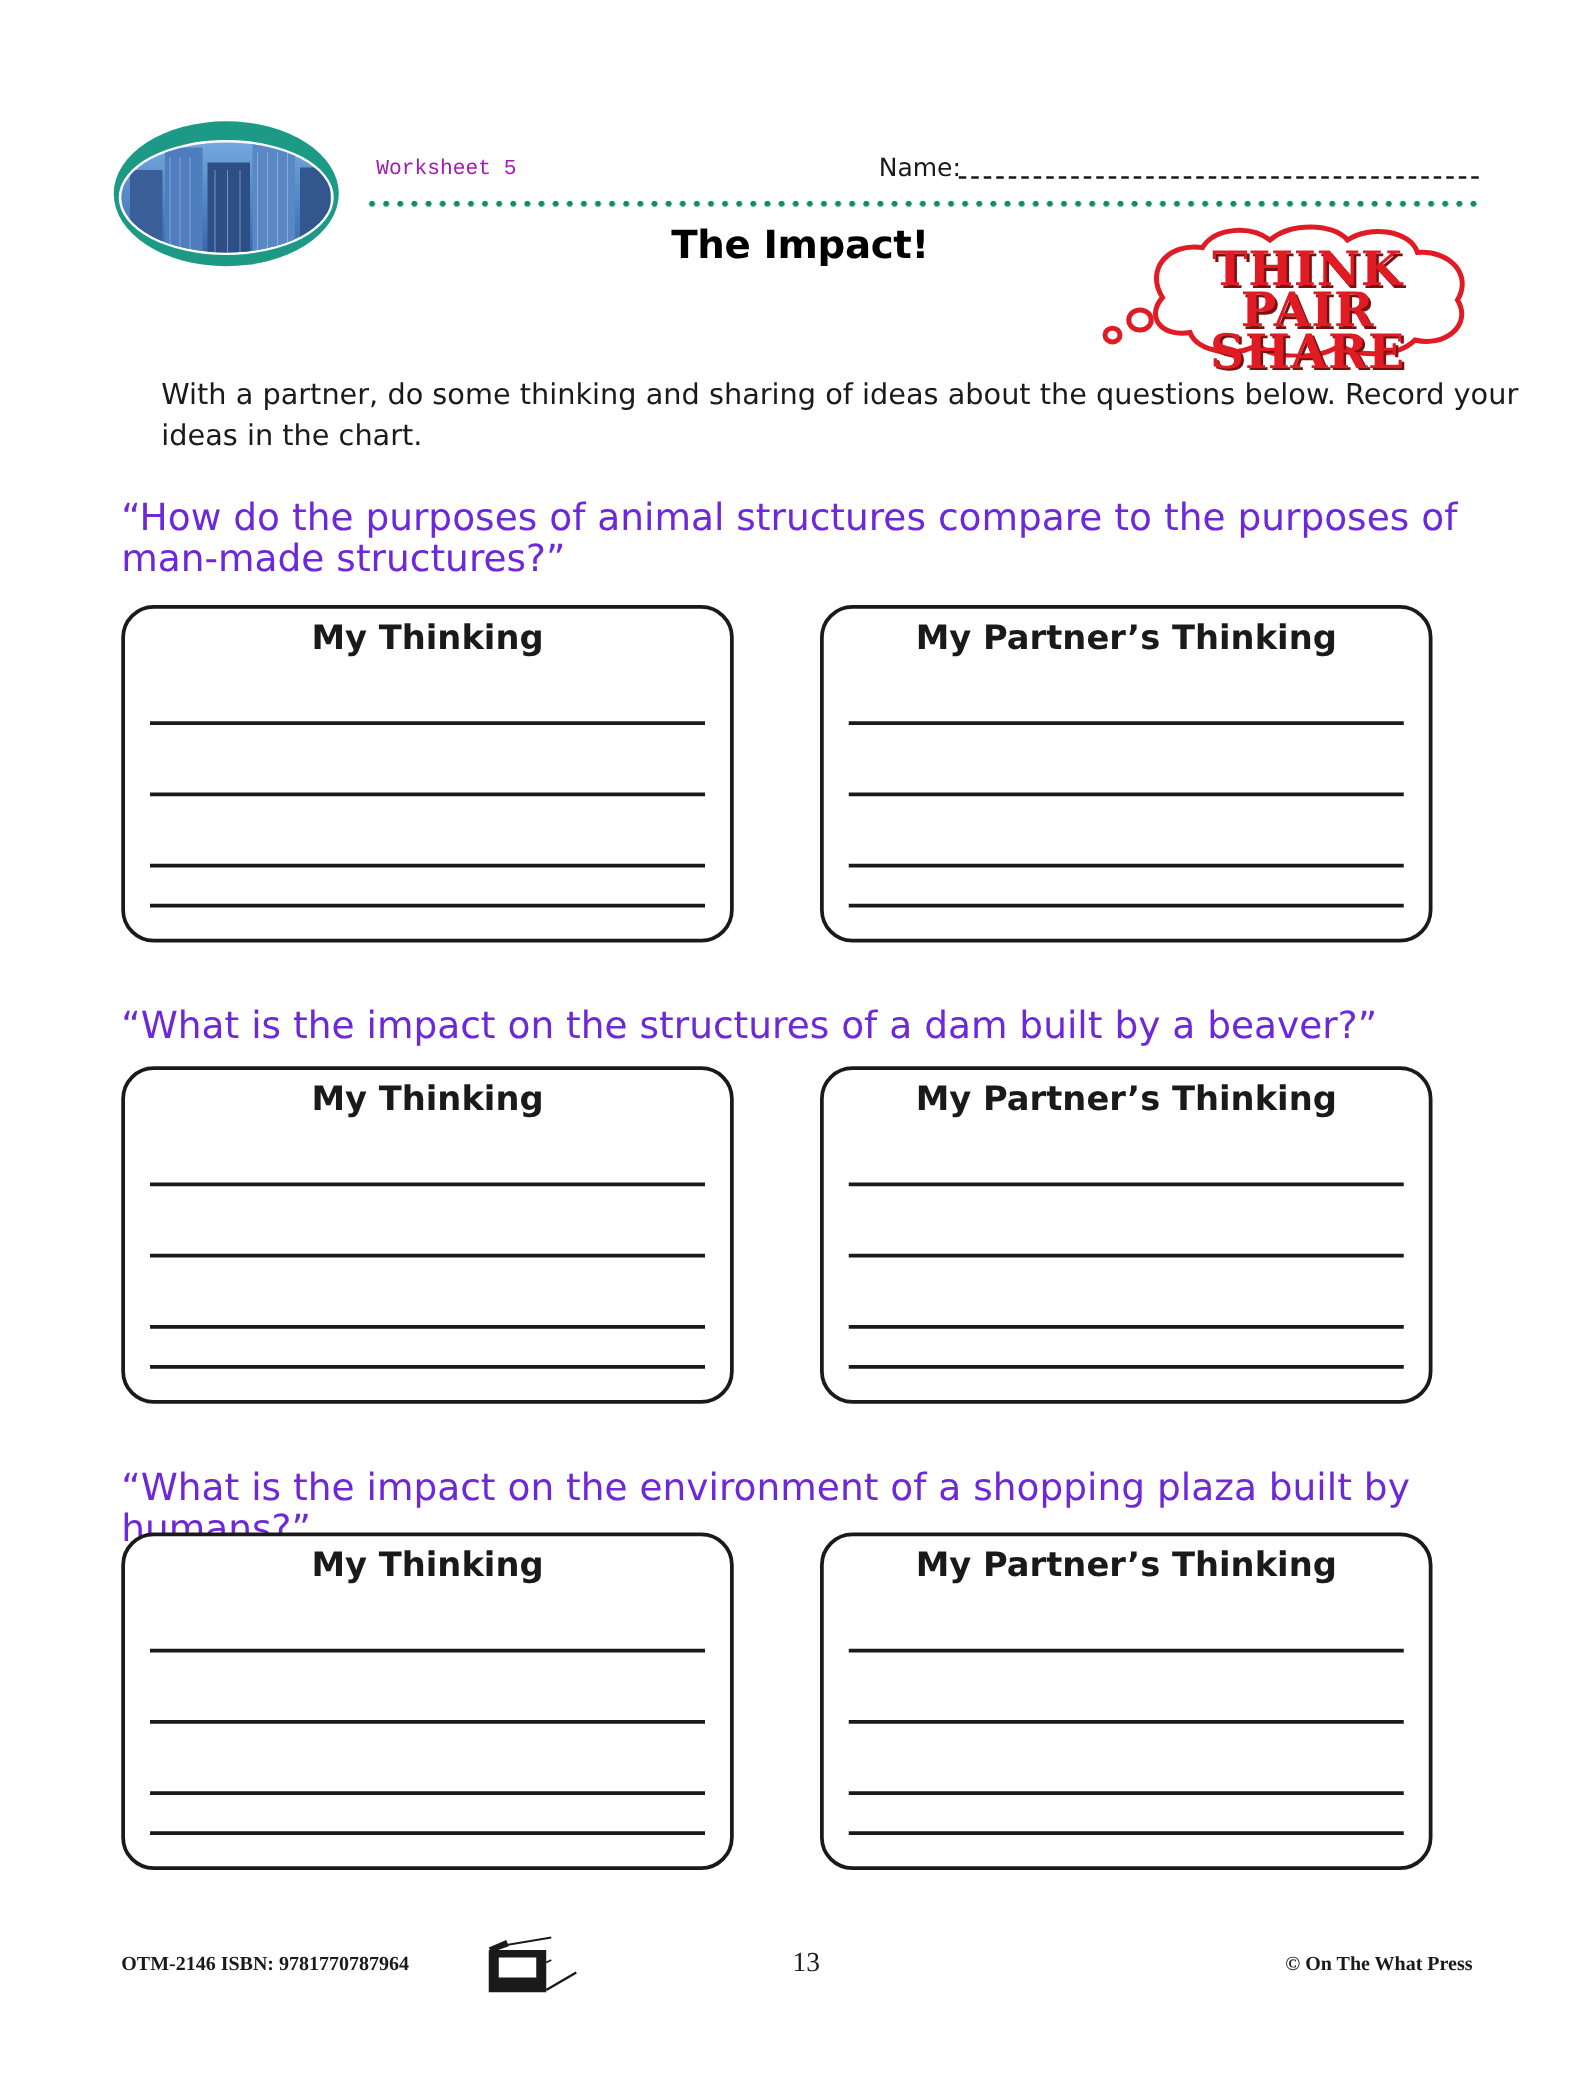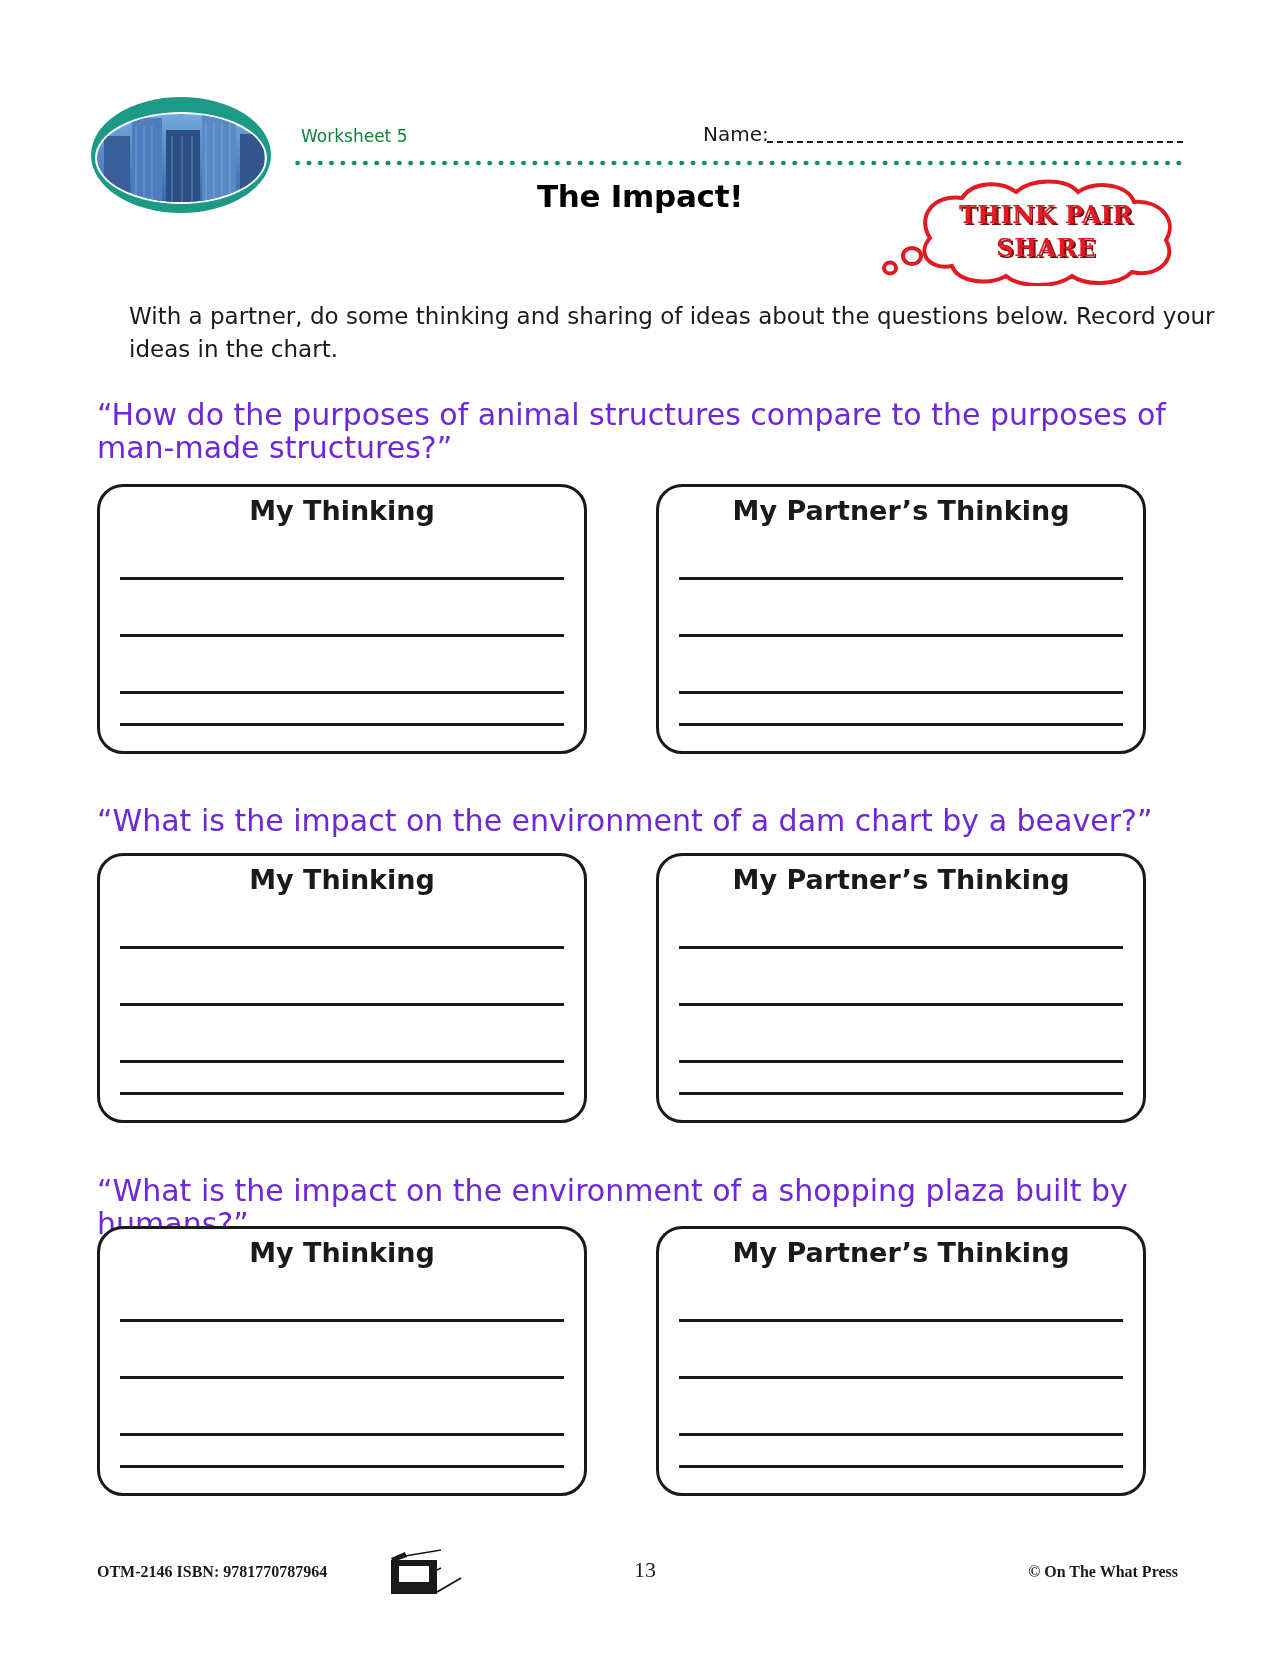--- a/index.html
+++ b/index.html
@@ -1,29 +1,29 @@
 <!DOCTYPE html>
 <html><head>
   <meta charset="utf-8">
   <style>
     * { box-sizing: border-box; margin: 0; padding: 0; }
     html, body { width: 1275px; height: 1662px; background: #ffffff; }
     body { position: relative; font-family: "DejaVu Sans", sans-serif; color: #1a1a1a; overflow: hidden; }
 
     .logo { position: absolute; left: 90px; top: 96px; width: 182px; height: 118px; }
-    .worksheet-label { position: absolute; left: 301px; top: 126px; font-size: 17px; color: #15803d; }
+    .worksheet-label { position: absolute; left: 301px; top: 126px; font-size: 17px; color: #a21caf; font-family: Liberation Mono, monospace; }
     .name-label { position: absolute; left: 684px; top: 122px; font-size: 20px; color: #1a1a1a; margin-left: 19px; }
     .name-line { position: absolute; left: 767px; top: 141px; width: 416px; border-bottom: 2px dashed #1a1a1a; height: 2px; }
     .dotted-rule { position: absolute; left: 292px; top: 160px; width: 892px; height: 6px;
       background-image: radial-gradient(circle, #138a6a 2.2px, transparent 2.6px);
       background-size: 11.3px 6px; background-repeat: repeat-x; }
     .page-title { position: absolute; left: 420px; top: 178px; width: 440px; text-align: center; font-size: 31px; font-weight: bold; color: #000000; letter-spacing: -0.3px; }
 
     .tps-badge { position: absolute; left: 860px; top: 176px; width: 330px; height: 110px; }
-    .tps-text { position: absolute; left: 918px; top: 198px; width: 256px; text-align: center; font-family: "DejaVu Serif", serif; font-weight: bold; color: #e01b24; font-size: 24px; line-height: 33px; letter-spacing: 0.5px; text-shadow: 2px 2px 0 #7a1010; }
+    .tps-text { position: absolute; left: 918px; top: 198px; width: 256px; text-align: center; font-family: "DejaVu Serif", serif; font-weight: bold; color: #e01b24; font-size: 38px; line-height: 33px; letter-spacing: 0.5px; text-shadow: 2px 2px 0 #7a1010; }
 
     .intro { position: absolute; left: 97px; top: 300px; width: 1090px; font-size: 23px; line-height: 33px; color: #1a1a1a; margin-left: 32px; }
     .question { position: absolute; left: 97px; width: 1090px; font-size: 30px; line-height: 33px; color: #6d28d9; }
     .q1 { top: 398px; }
     .q2 { top: 804px; }
     .q3 { top: 1174px; }
 
     .box { position: absolute; width: 490px; height: 270px; border: 3px solid #1a1a1a; border-radius: 26px; background: #fff; }
     .box.left { left: 97px; padding-left: 16px; }
     .box.right { left: 656px; }
@@ -105,21 +105,21 @@
   <div class="write-line wl4" style="top:236px"></div>
 </div>
 <div class="box right row1">
   <div class="box-title">My Partner’s Thinking</div>
   <div class="write-line wl1"></div>
   <div class="write-line wl2"></div>
   <div class="write-line wl3"></div>
   <div class="write-line wl4" style="top:236px"></div>
 </div>
 
-<div class="question q2">“What is the impact on the environment of a dam chart by a beaver?”</div>
+<div class="question q2">“What is the impact on the structures of a dam built by a beaver?”</div>
 <div class="box left row2">
   <div class="box-title">My Thinking</div>
   <div class="write-line wl1"></div>
   <div class="write-line wl2"></div>
   <div class="write-line wl3"></div>
   <div class="write-line wl4" style="top:236px"></div>
 </div>
 <div class="box right row2">
   <div class="box-title">My Partner’s Thinking</div>
   <div class="write-line wl1"></div>

